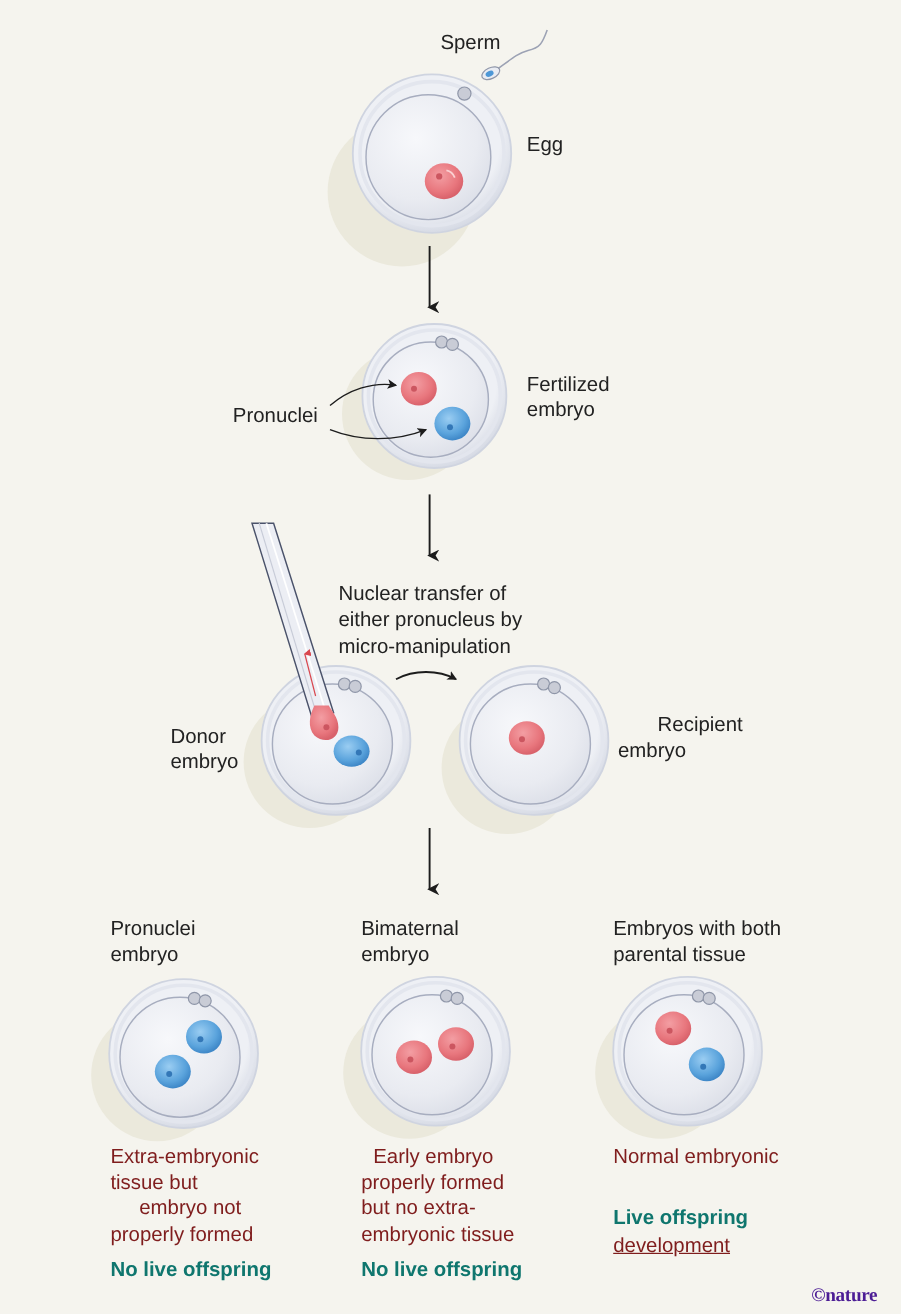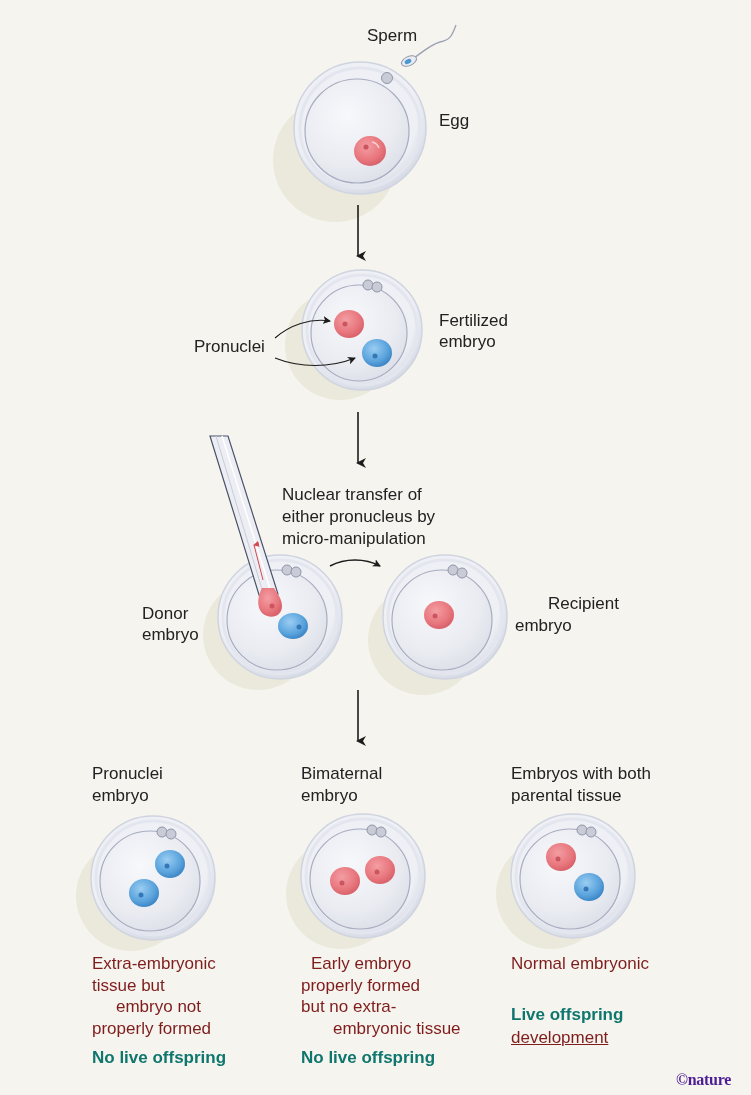--- a/index.html
+++ b/index.html
@@ -187,21 +187,21 @@
   <div class="outcome" style="left:92px; top:1018px;">properly formed</div>
   <div class="verdict" style="left:92px; top:1048px;">No live offspring</div>
 </div>
 
 <div>
   <div class="lbl" style="left:301px; top:763px;">Bimaternal</div>
   <div class="lbl" style="left:301px; top:785px;">embryo</div>
   <div class="outcome" style="left:311px; top:953px;">Early embryo</div>
   <div class="outcome" style="left:301px; top:975px;">properly formed</div>
   <div class="outcome" style="left:301px; top:996px;">but no extra-</div>
-  <div class="outcome" style="left:301px; top:1018px;margin-left:32px;">embryonic tissue</div>
+  <div class="outcome" style="left:301px; top:1018px;">embryonic tissue</div>
   <div class="verdict" style="left:301px; top:1048px;">No live offspring</div>
 </div>
 
 <div>
   <div class="lbl" style="left:511px; top:763px;">Embryos with both</div>
   <div class="lbl" style="left:511px; top:785px;">parental tissue</div>
   <div class="outcome" style="left:511px; top:953px;">Normal embryonic</div>
   <div class="outcome" style="left:511px; top:1027px;text-decoration:underline;">development</div>
   <div class="verdict" style="left:511px; top:1005px;">Live offspring</div>
 </div>

